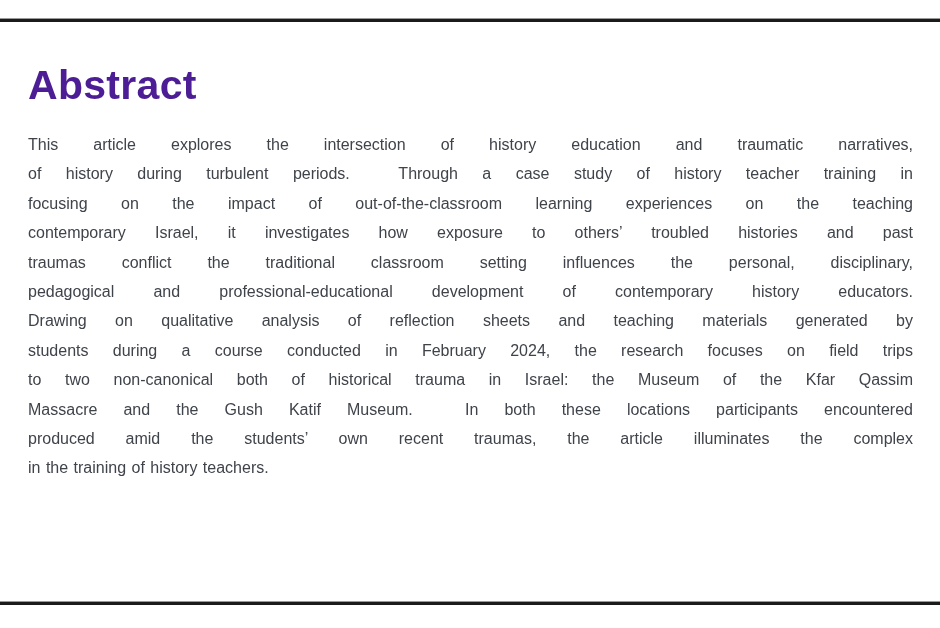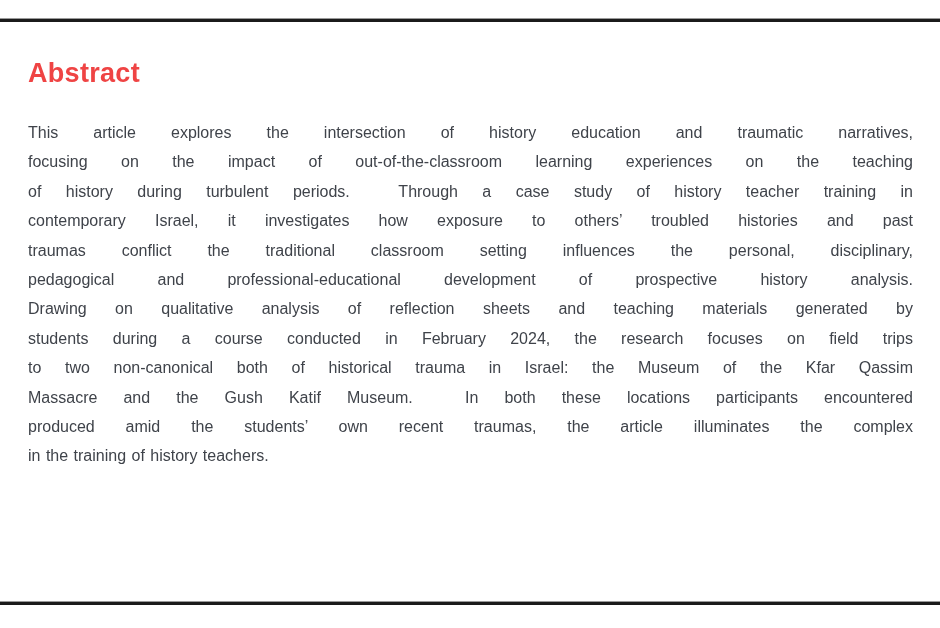--- a/index.html
+++ b/index.html
@@ -24,26 +24,26 @@
   }
   .rule.top { top: 19px; }
   .rule.bottom { top: 602px; }
   .content {
     position: absolute;
     left: 28px;
     right: 27px;
     top: 54px;
   }
   .heading {
-    font-size: 27px;
+    font-size: 41px;
     line-height: 38px;
     font-weight: 700;
-    color: #ef4444;
+    color: #4c1d95;
     letter-spacing: 0.3px;
-    margin: 0 0 26px 0;
+    margin: 12px 0 26px 0;
   }
   .para {
     margin: 0;
   }
   .line {
     font-size: 16px;
     line-height: 29.4px;
     color: #3f434a;
     text-align: justify;
     text-align-last: justify;
@@ -56,25 +56,25 @@
 </style>
 </head>
 <body>
 
 <div class="rule top"></div>
 
 <div class="content">
   <h1 class="heading">Abstract</h1>
   <div class="para">
     <div class="line">This article explores the intersection of history education and traumatic narratives,</div>
+    <div class="line">of history during turbulent periods.&nbsp; Through a case study of history teacher training in</div>
     <div class="line">focusing on the impact of out-of-the-classroom learning experiences on the teaching</div>
-    <div class="line">of history during turbulent periods.&nbsp; Through a case study of history teacher training in</div>
     <div class="line">contemporary Israel, it investigates how exposure to others’ troubled histories and past</div>
     <div class="line">traumas conflict the traditional classroom setting influences the personal, disciplinary,</div>
-    <div class="line">pedagogical and professional-educational development of prospective history analysis.</div>
+    <div class="line">pedagogical and professional-educational development of contemporary history educators.</div>
     <div class="line">Drawing on qualitative analysis of reflection sheets and teaching materials generated by</div>
     <div class="line">students during a course conducted in February 2024, the research focuses on field trips</div>
     <div class="line">to two non-canonical both of historical trauma in Israel: the Museum of the Kfar Qassim</div>
     <div class="line">Massacre and the Gush Katif Museum.&nbsp; In both these locations participants encountered</div>
     <div class="line">produced amid the students’ own recent traumas, the article illuminates the complex</div>
     <div class="line last">in the training of history teachers.</div>
   </div>
 </div>
 
 <div class="rule bottom"></div>

